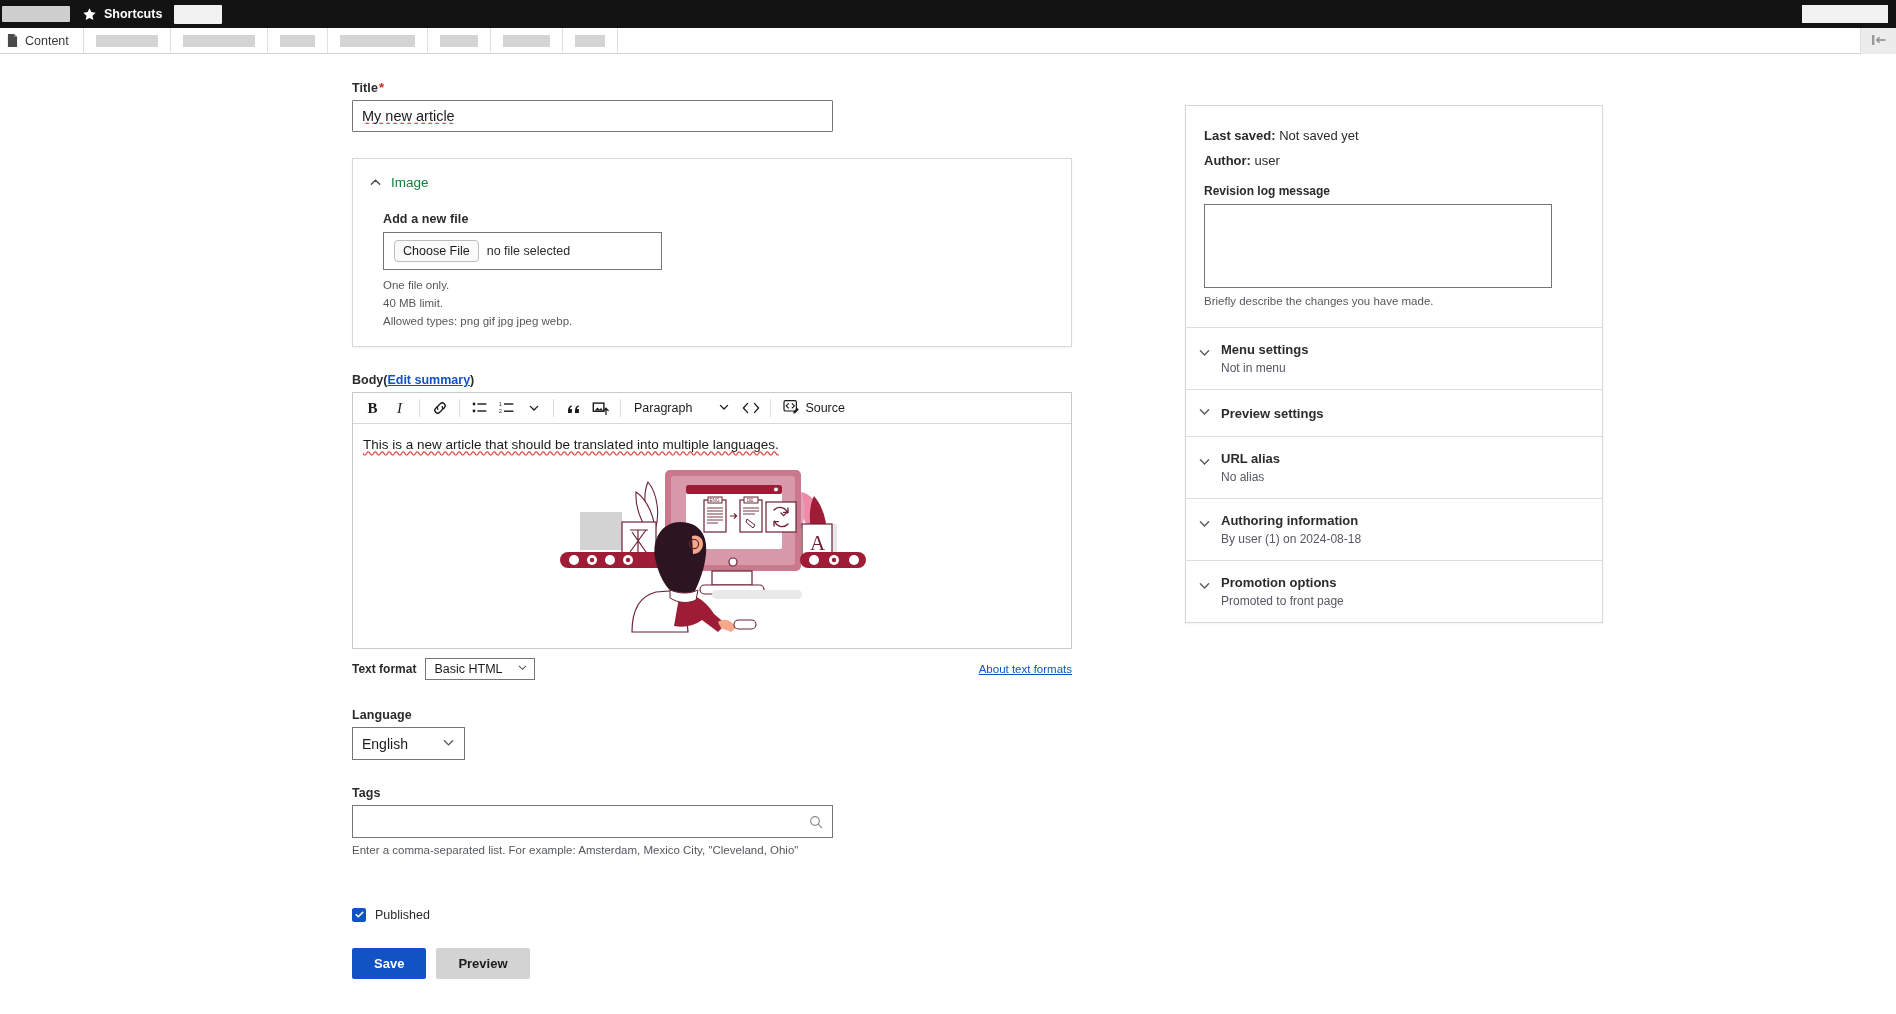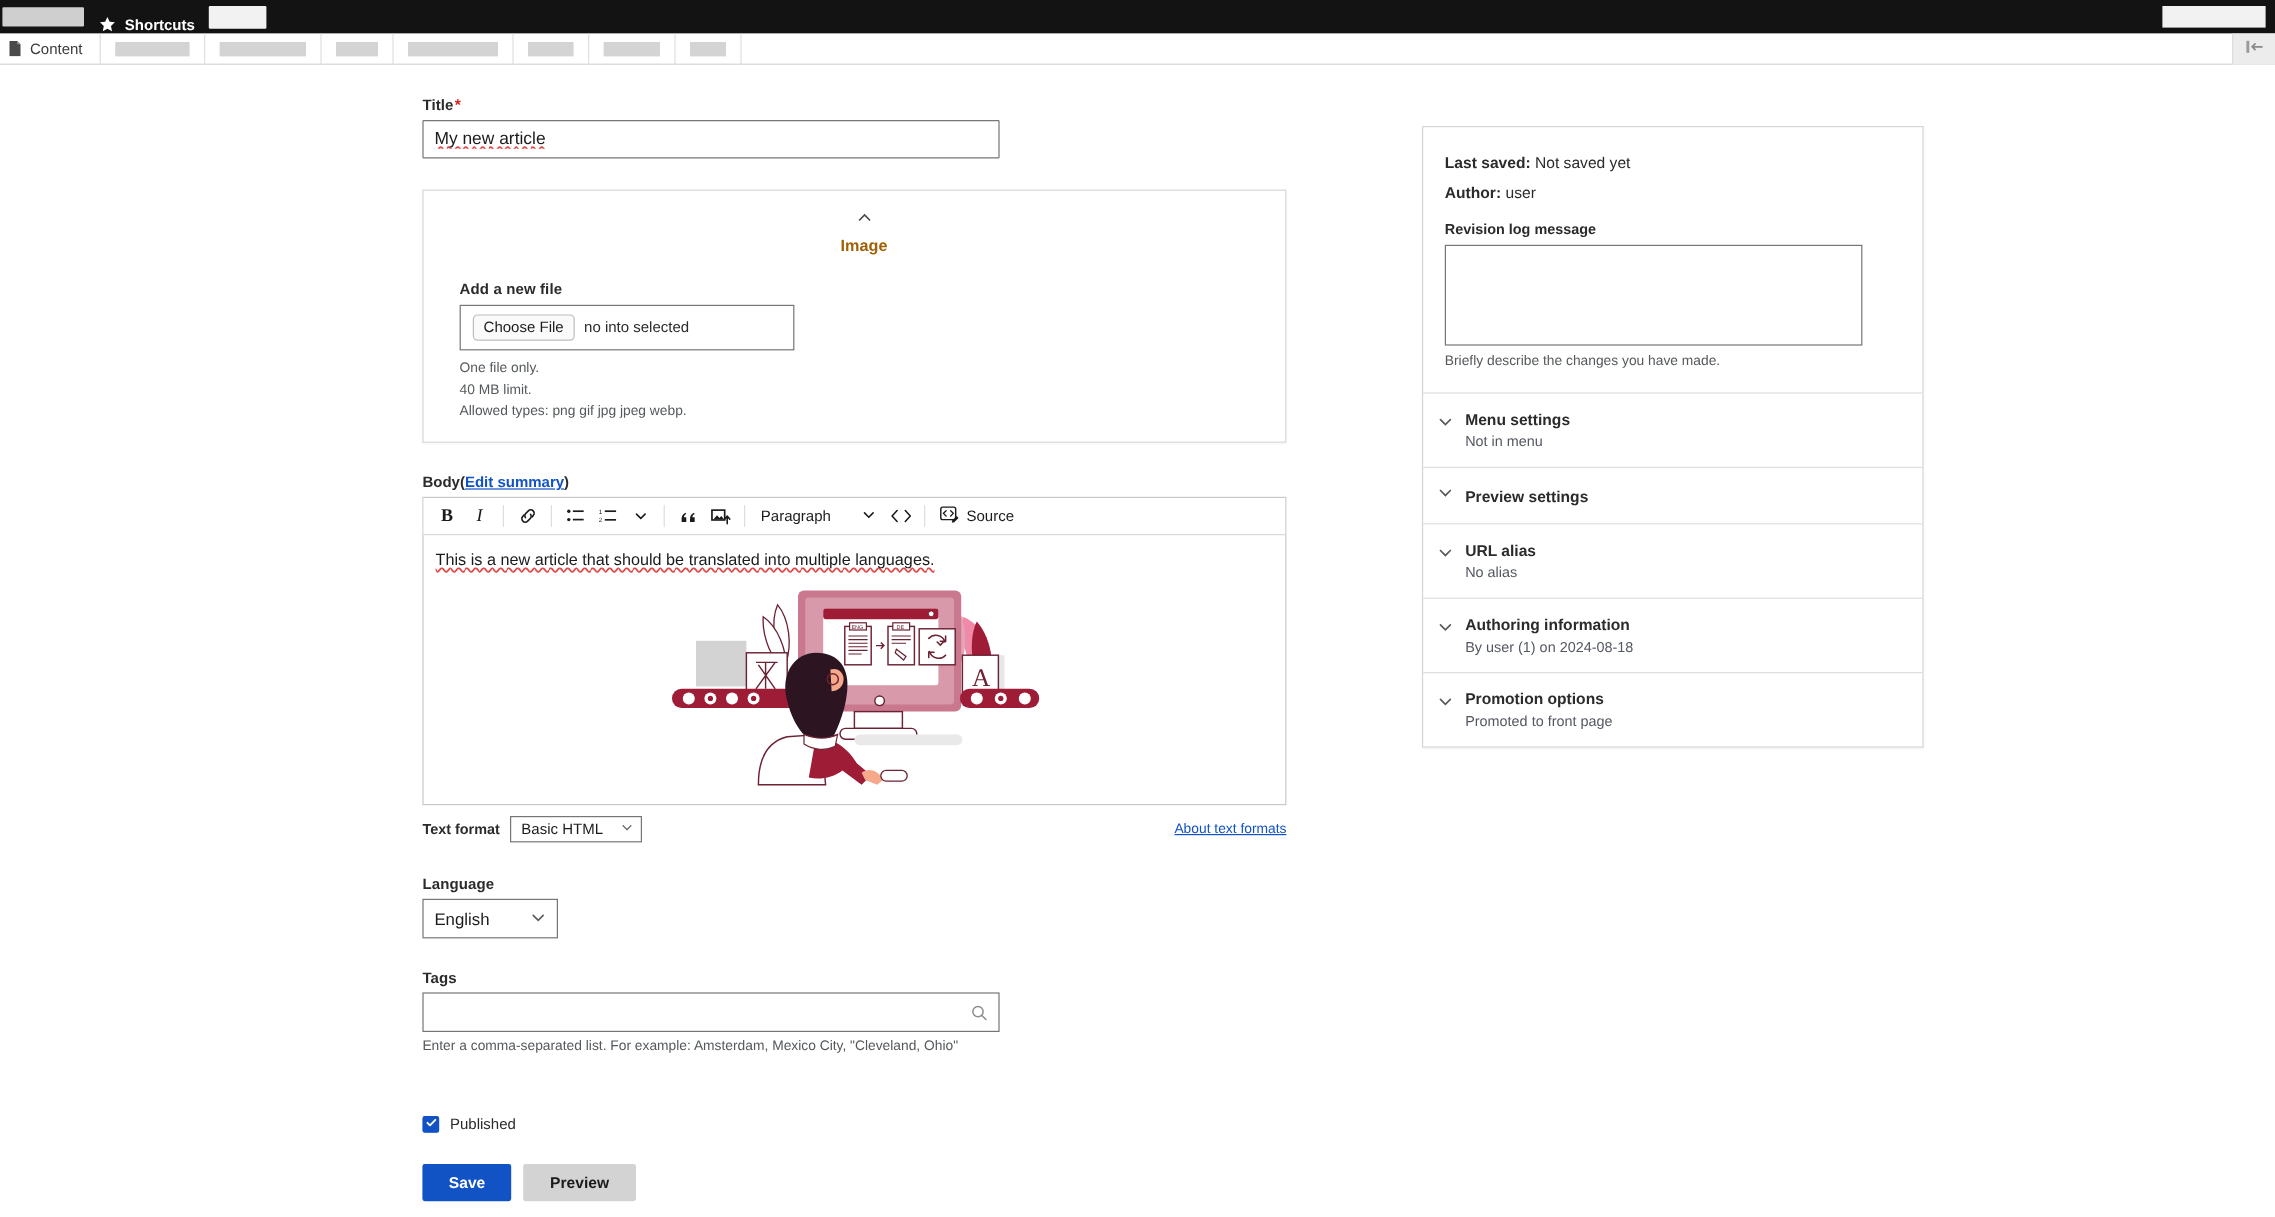--- a/index.html
+++ b/index.html
@@ -19,21 +19,21 @@
     align-items: center;
     position: relative;
   }
   .tb-skel {
     background: #d3d3d3;
     height: 16px;
     border-radius: 1px;
   }
   .tb-skel-left { width: 68px; margin-left: 2px; background:#cfcfcf; }
   .tb-shortcuts {
-    display: flex; align-items: flex-end;
+    display: flex; align-items: center;
     gap: 7px;
     height: 28px;
     padding: 0 12px;
     color: #fff;
     font-size: 12.5px;
     font-weight: bold;
   }
   .star-icon { width: 15px; height: 15px; display:block; }
   .tb-skel-mid { width: 48px; height: 19px; background:#f2f2f2; }
   .tb-skel-right {
@@ -118,21 +118,21 @@
     width: 720px;
     border: 1px solid #d8d8d8;
     background: #fff;
     margin-top: 26px;
     padding: 12px 0 16px 0;
     box-shadow: 0 1px 2px rgba(0,0,0,.05);
   }
   .fs-summary {
     display: flex; align-items: center; gap: 9px;
     padding: 4px 0 0 16px;
-    font-size: 13.5px; font-weight: bold; color: #a16207; flex-direction: column;
+    font-size: 13.5px; font-weight: normal; color: #15803d;
   }
   .chev { width: 13px; height: 13px; display:block; }
   .fs-body { padding: 22px 0 0 30px; }
   .file-row {
     width: 279px; height: 38px;
     border: 1px solid #767676;
     display: flex; align-items: center;
     padding-left: 10px;
     background:#fff;
     margin-top: 6px;
@@ -366,21 +366,21 @@
           <svg class="chev" viewBox="0 0 14 14">
               <path d="M2.5 9L7 4.5 11.5 9" stroke="#4a4a4a" stroke-width="1.5" fill="none" stroke-linecap="round"></path>
             </svg>
         </span>
         <span>Image</span>
       </div>
       <div class="fs-body">
         <div class="flabel">Add a new file</div>
         <div class="file-row">
           <button class="choose-btn">Choose File</button>
-          <span class="file-none">no into selected</span>
+          <span class="file-none">no file selected</span>
         </div>
         <div class="help-lines">
           <div>One file only.</div>
           <div>40 MB limit.</div>
           <div>Allowed types: png gif jpg jpeg webp.</div>
         </div>
       </div>
     </div>
 
     <div class="body-block">

